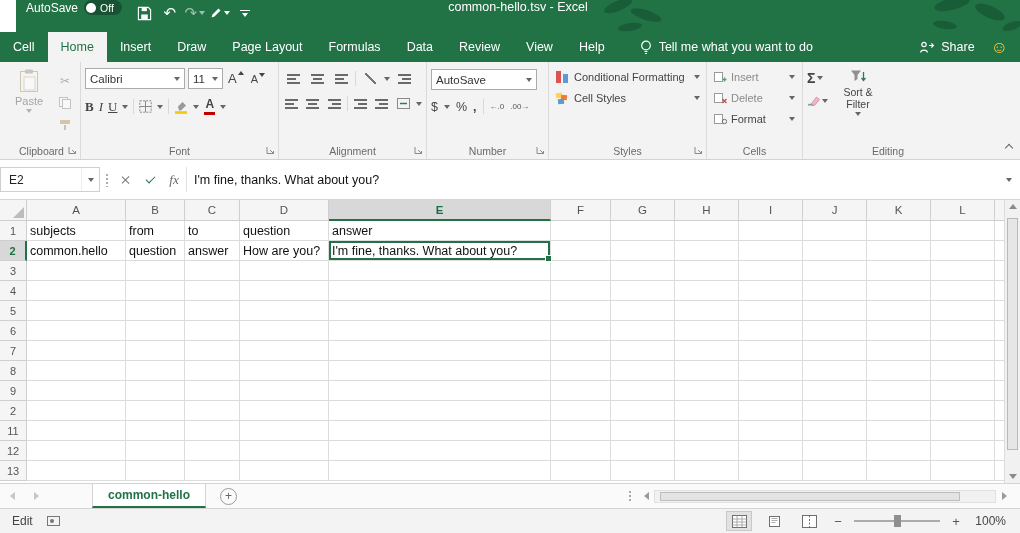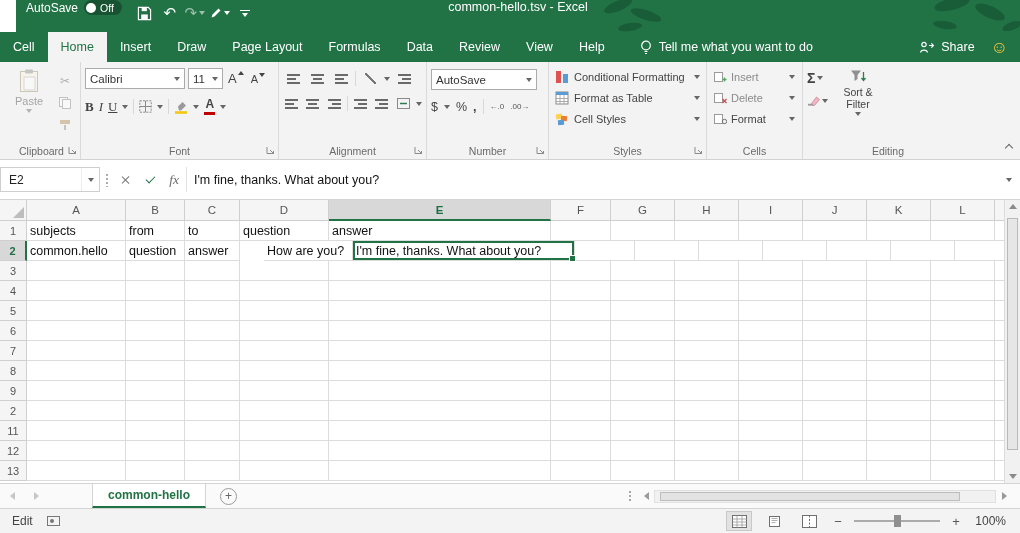--- a/index.html
+++ b/index.html
@@ -402,29 +402,20 @@
       <div class="stylerow">
         <svg width="14" height="14">
             <rect x="1" y="1" width="5" height="12" fill="#e05252"></rect>
             <rect x="8" y="4" width="5" height="9" fill="#5b9bd5"></rect>
           </svg>
         <span>Conditional Formatting</span>
         <span class="dd"></span>
       </div>
       <div class="stylerow">
         <svg width="14" height="14">
-            <rect x="1" y="1" width="12" height="12" fill="#fff" stroke="#8a8a8a"></rect>
-            <rect x="1" y="1" width="12" height="3" fill="#5b9bd5"></rect>
-            <path d="M5 4v9M9 4v9M1 7.5h12M1 10.5h12" stroke="#9a9a9a" stroke-width="0.8"></path>
-          </svg>
-        <span>Format as Table</span>
-        <span class="dd"></span>
-      </div>
-      <div class="stylerow">
-        <svg width="14" height="14">
             <rect x="1" y="2" width="6" height="5" fill="#ffd24d" transform="rotate(-8 4 4.5)"></rect>
             <rect x="6" y="4" width="6" height="5" fill="#ed7d31" transform="rotate(6 9 6.5)"></rect>
             <rect x="3" y="8" width="6" height="5" fill="#5b9bd5" transform="rotate(-4 6 10.5)"></rect>
           </svg>
         <span>Cell Styles</span>
         <span class="dd"></span>
       </div>
       <span class="glabel">Styles</span>
       <svg class="dlaunch" width="9" height="9">
           <path d="M1 1v6.5h6.5" fill="none" stroke="#8a8a8a"></path>
@@ -549,21 +540,21 @@
           <div class="gc cell" style="width: 64px;"></div>
           <div class="gc cell" style="width: 64px;"></div>
           <div class="gc cell" style="width: 64px;"></div>
           <div class="gc cell" style="width: 64px;"></div>
         </div>
         <div class="grow">
           <div class="gc rh hl" style="width: 27px;">2</div>
           <div class="gc cell" style="width: 99px;">common.hello</div>
           <div class="gc cell" style="width: 59px;">question</div>
           <div class="gc cell" style="width: 55px;">answer</div>
-          <div class="gc cell" style="width: 89px; margin-left: 24px;">How are you?</div>
+          <div class="gc cell" style="width: 89px;">How are you?</div>
           <div class="gc cell sel" style="width: 222px;">I'm fine, thanks. What about you?</div>
           <div class="gc cell" style="width: 60px;"></div>
           <div class="gc cell" style="width: 64px;"></div>
           <div class="gc cell" style="width: 64px;"></div>
           <div class="gc cell" style="width: 64px;"></div>
           <div class="gc cell" style="width: 64px;"></div>
           <div class="gc cell" style="width: 64px;"></div>
           <div class="gc cell" style="width: 64px;"></div>
           <div class="gc cell" style="width: 64px;"></div>
         </div>

